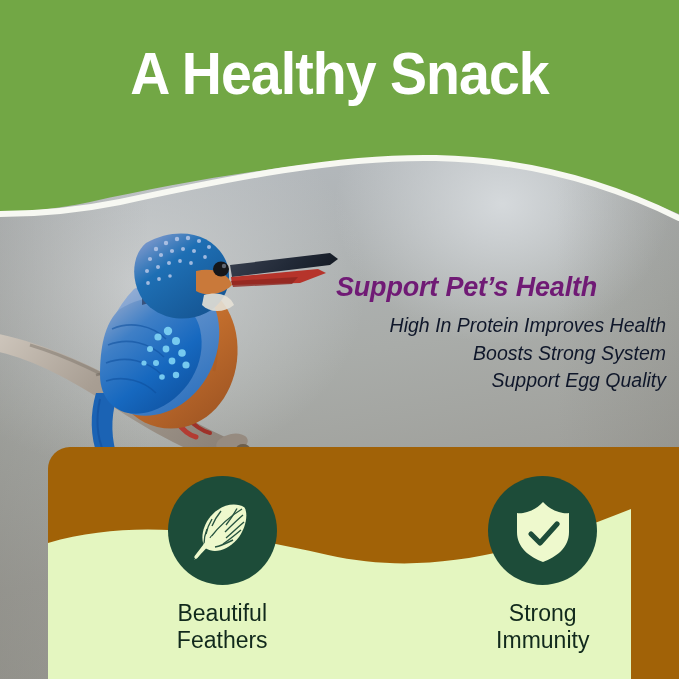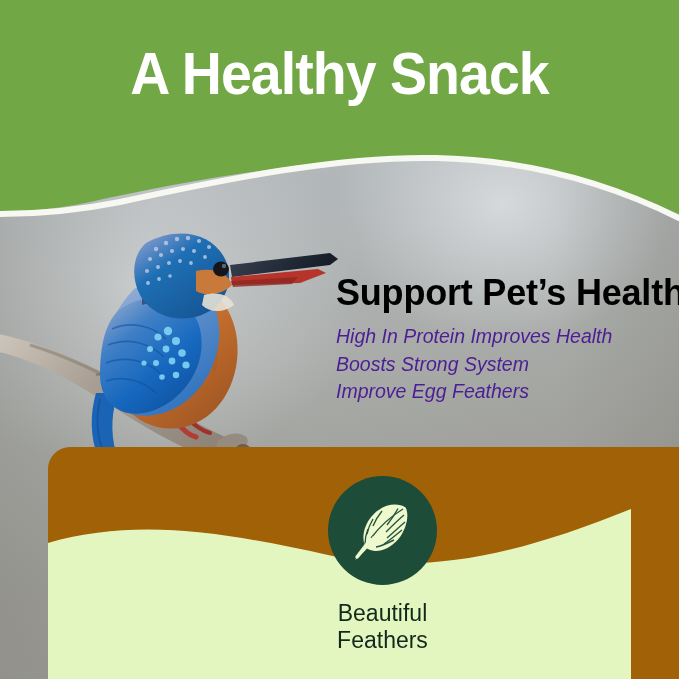--- a/index.html
+++ b/index.html
@@ -73,33 +73,35 @@
   .bird-wrap svg { display: block; }
 
   
   .copy-block {
     position: absolute;
     left: 336px;
     top: 272px;
     width: 330px;
   }
   .copy-heading {
-    color: #000000;
-    font-size: 36px;
+    color: #701a75;
+    font-size: 27px;
     font-weight: bold;
+    font-style: italic;
     letter-spacing: -0.2px;
     margin: 0 0 9px 0;
     white-space: nowrap;
   }
   .copy-line {
-    color: #4c1d95;
+    color: #0f172a;
     font-size: 19.5px;
     font-style: italic;
     line-height: 1.42;
     white-space: nowrap;
+    text-align: right;
   }
 
   
   .feature-card {
     position: absolute;
     left: 48px;
     top: 447px;
     width: 669px;
     height: 232px;
     border-radius: 22px 22px 0 0;
@@ -274,21 +276,21 @@
       <path d="M0 214 C 40 214, 80 210, 120 202 C 230 178, 340 156, 436 158 C 528 160, 606 182, 679 218" fill="none" stroke="#f7f8f2" stroke-width="6" stroke-linecap="round"></path>
     </svg>
   </div>
 
   <div class="header-title">A Healthy Snack</div>
 
   <div class="copy-block">
     <div class="copy-heading">Support Pet’s Health</div>
     <div class="copy-line">High In Protein Improves Health</div>
     <div class="copy-line">Boosts Strong System</div>
-    <div class="copy-line">Improve Egg Feathers</div>
+    <div class="copy-line">Support Egg Quality</div>
   </div>
 
   <div class="feature-card">
     <div class="card-wave">
       <svg width="583" height="232" viewBox="0 0 583 232" preserveAspectRatio="none">
         <path d="M0 96 C 90 70, 180 86, 280 108 C 370 128, 460 112, 583 62 L583 232 L0 232 Z" fill="#e4f6c0"></path>
       </svg>
     </div>
 
     <div class="features">
@@ -313,17 +315,27 @@
             </g>
             <path d="M25 40 L 10 60 L 7 64 L 11 61 L 28 43 Z" fill="#eef9cd"></path>
             <path d="M22 44 L 9 61" stroke="#eef9cd" stroke-width="3.4" stroke-linecap="round"></path>
           </svg>
         </div>
         <div class="feature-label">Beautiful
 Feathers</div>
       </div>
 
 
+      <div class="feature">
+        <div class="feature-icon">
+          <svg width="70" height="70" viewBox="0 0 70 70">
+            <path d="M35 6 C 44 16, 56 18, 61 17 L 61 36 C 61 52, 48 61, 35 66 C 22 61, 9 52, 9 36 L 9 17 C 14 18, 26 16, 35 6 Z" fill="#eef9cd"></path>
+            <path d="M23 38 L 32 47 L 49 28" fill="none" stroke="#1d4c39" stroke-width="5.2" stroke-linecap="round" stroke-linejoin="round"></path>
+          </svg>
+        </div>
+        <div class="feature-label">Strong
+Immunity</div>
+      </div>
 
     </div>
   </div>
 
 </div>
 
 </body></html>

